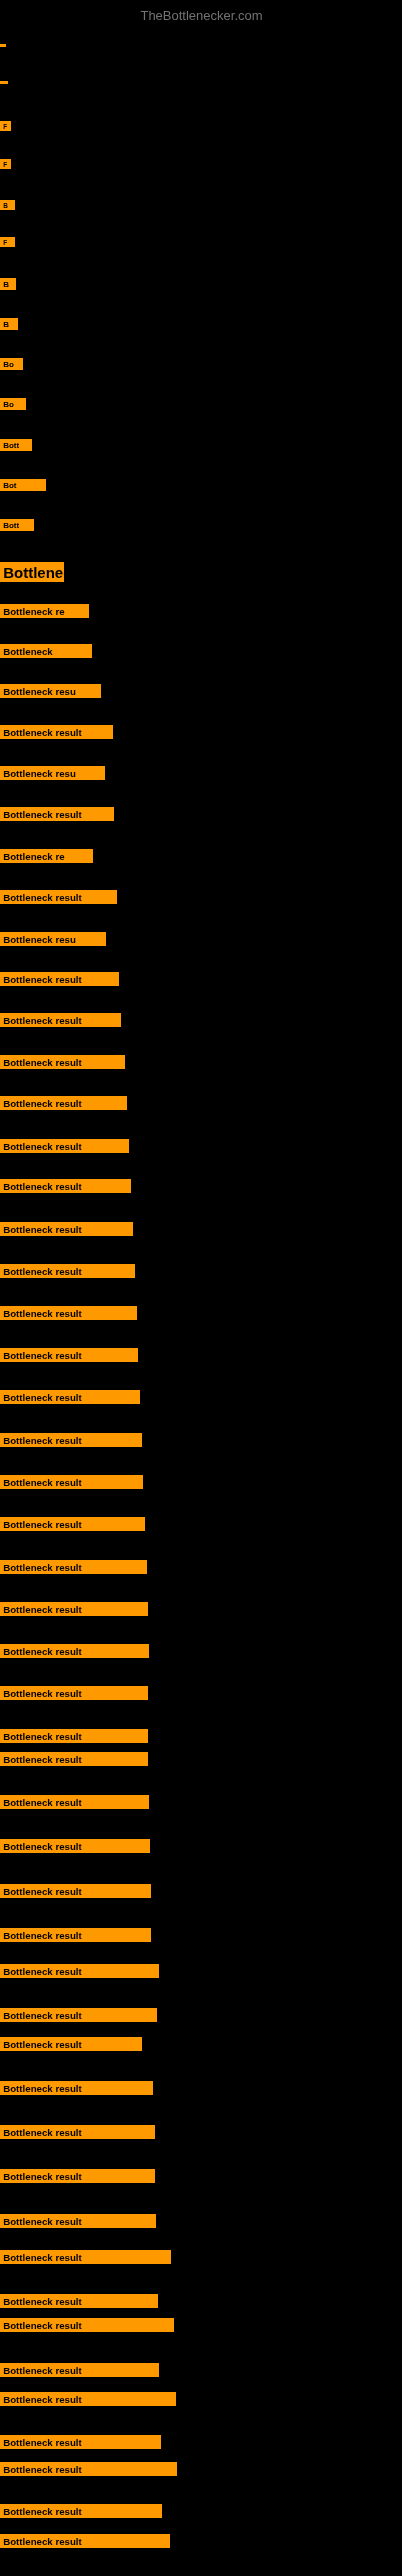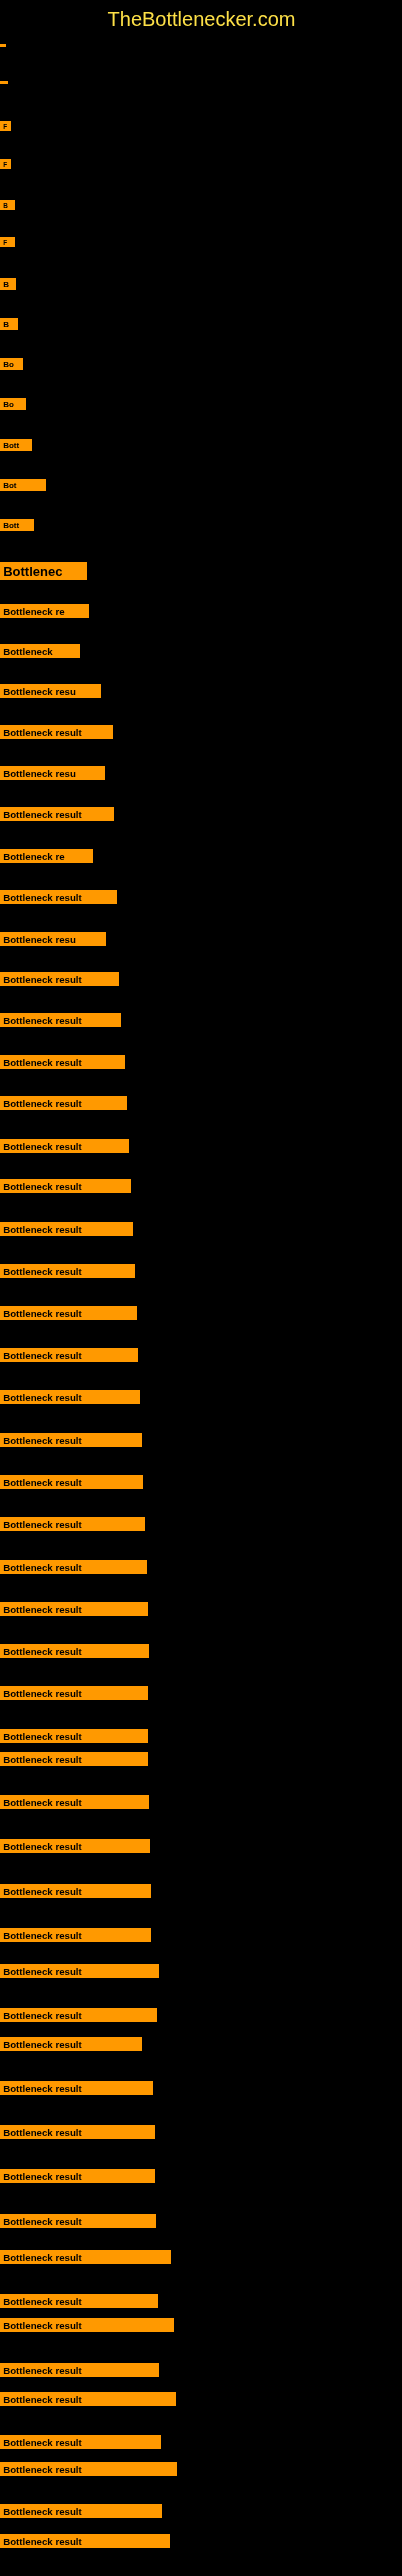--- a/index.html
+++ b/index.html
@@ -5,22 +5,22 @@
     * { margin: 0; padding: 0; box-sizing: border-box; }
     body {
       background-color: #000;
       width: 403px;
       min-height: 2576px;
       font-family: Arial, sans-serif;
       position: relative;
       overflow-x: hidden;
     }
     .site-title {
-      color: #fde047;
-      font-size: 20px;
+      color: #737373;
+      font-size: 13px;
       text-align: center;
       padding: 8px 0 4px 0;
       font-weight: normal;
     }
     .chart-area {
       position: relative;
       width: 403px;
       height: 2576px;
     }
     .bar-item {
@@ -79,27 +79,27 @@
       <div class="bar-item" style="top: 439px; left: 0px;">
         <span class="bar-label" style="width: 32px; font-size: 8px;">Bott</span>
       </div>
       <div class="bar-item" style="top: 479px; left: 0px;">
         <span class="bar-label" style="width: 46px; font-size: 8px;">Bot</span>
       </div>
       <div class="bar-item" style="top: 519px; left: 0px;">
         <span class="bar-label" style="width: 34px; font-size: 8px;">Bott</span>
       </div>
       <div class="bar-item" style="top: 562px; left: 0px;">
-        <span class="bar-label" style="width: 87px; font-size: 13px;">Bottlenec</span>
+        <span class="bar-label" style="width: 64px; font-size: 15px;">Bottlenec</span>
       </div>
       <div class="bar-item" style="top: 604px; left: 0px;">
         <span class="bar-label" style="width: 89px; font-size: 9.7px;">Bottleneck re</span>
       </div>
       <div class="bar-item" style="top: 644px; left: 0px;">
-        <span class="bar-label" style="width: 80px; font-size: 9.7px;">Bottleneck</span>
+        <span class="bar-label" style="width: 92px; font-size: 9.7px;">Bottleneck</span>
       </div>
       <div class="bar-item" style="top: 684px; left: 0px;">
         <span class="bar-label" style="width: 101px; font-size: 9.7px;">Bottleneck resu</span>
       </div>
       <div class="bar-item" style="top: 725px; left: 0px;">
         <span class="bar-label" style="width: 113px; font-size: 9.7px;">Bottleneck result</span>
       </div>
       <div class="bar-item" style="top: 766px; left: 0px;">
         <span class="bar-label" style="width: 105px; font-size: 9.7px;">Bottleneck resu</span>
       </div>

